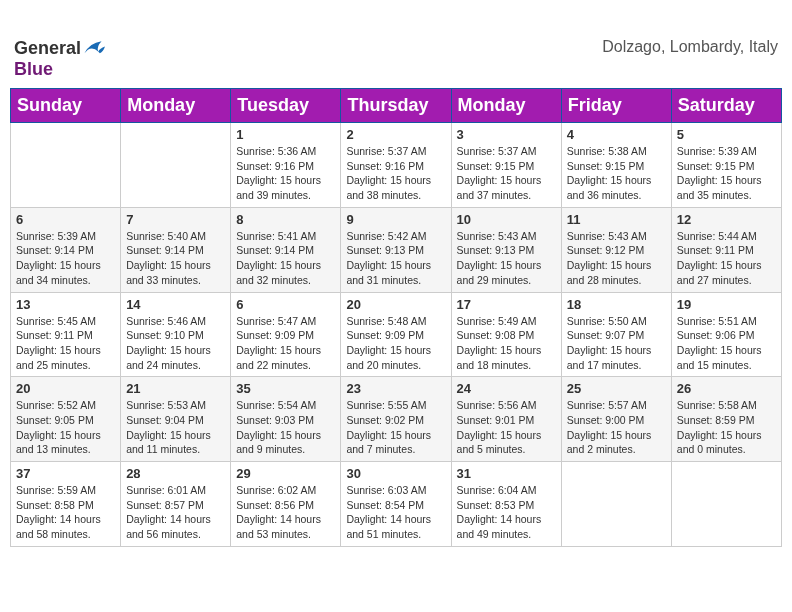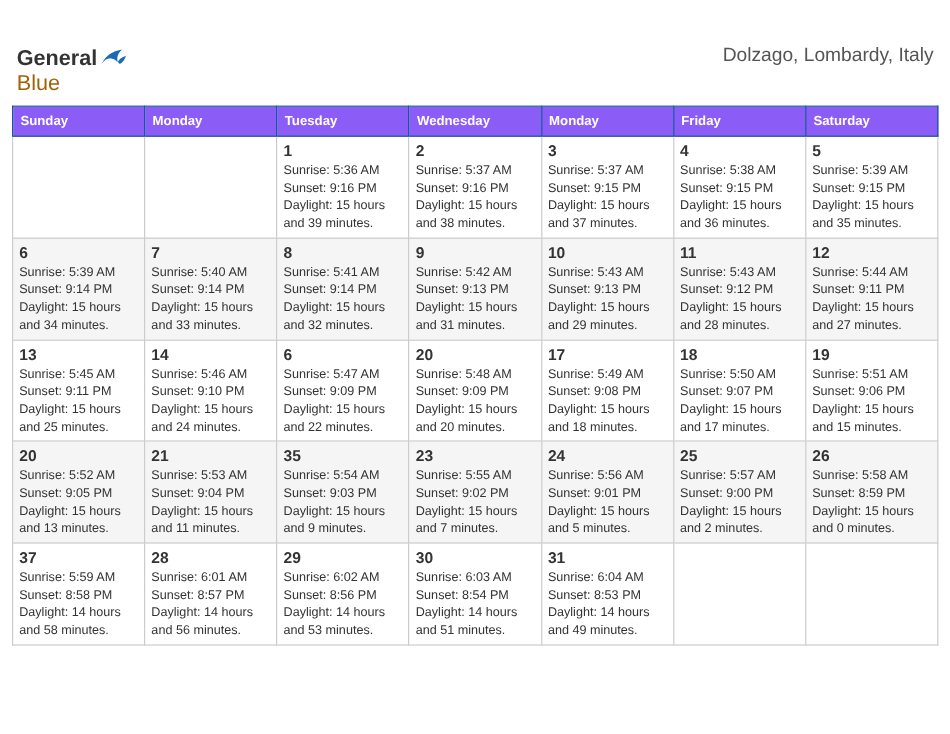--- a/index.html
+++ b/index.html
@@ -34,25 +34,25 @@
       font-size: 16px;
       color: #555;
       text-align: center;
     }
     .calendar {
       width: 100%;
       border-collapse: collapse;
       border: 1px solid #ccc;
     }
     .calendar th {
-      background-color: #8b5cf6;
+      background-color: #a21caf;
       color: #fff;
       text-align: left;
       padding: 6px 6px;
-      font-size: 11px;
+      font-size: 18px;
       border: 1px solid #1557a0;
     }
     .calendar td {
       vertical-align: top;
       padding: 4px 5px;
       border: 1px solid #ccc;
       font-size: 11px;
       color: #333;
       width: 108px;
       min-height: 80px;
@@ -93,35 +93,35 @@
 <div class="header-section">
   <div class="logo-wrapper">
     <div class="logo-line1">
       <span style="font-size:18px;font-weight:bold;color:#333;">General</span>
       <svg class="logo-icon" viewBox="0 0 28 22" xmlns="http://www.w3.org/2000/svg">
         <path d="M4 16 Q10 4 24 2 Q18 8 20 14 Q14 8 8 12 Z" fill="#1a6bb5"></path>
         <path d="M20 14 Q22 10 28 8 Q26 14 22 16 Z" fill="#1a6bb5"></path>
       </svg>
     </div>
     <div>
-      <span style="font-size:18px;font-weight:normal;color:#a16207;">Blue</span>
+      <span style="font-size:18px;font-weight:bold;color:#701a75;">Blue</span>
     </div>
   </div>
   <div class="title-section">
     <div class="location-title">Dolzago, Lombardy, Italy</div>
   </div>
 </div>
 
 <table class="calendar">
   <thead>
     <tr>
     <th>Sunday</th>
         <th>Monday</th>
         <th>Tuesday</th>
-        <th>Wednesday</th>
+        <th>Thursday</th>
         <th>Monday</th>
         <th>Friday</th>
         <th>Saturday</th>
       </tr>
   </thead>
   <tbody id="calendar-body">
   <tr>
         <td class="empty-cell"></td>
         <td class="empty-cell"></td>
         <td>

